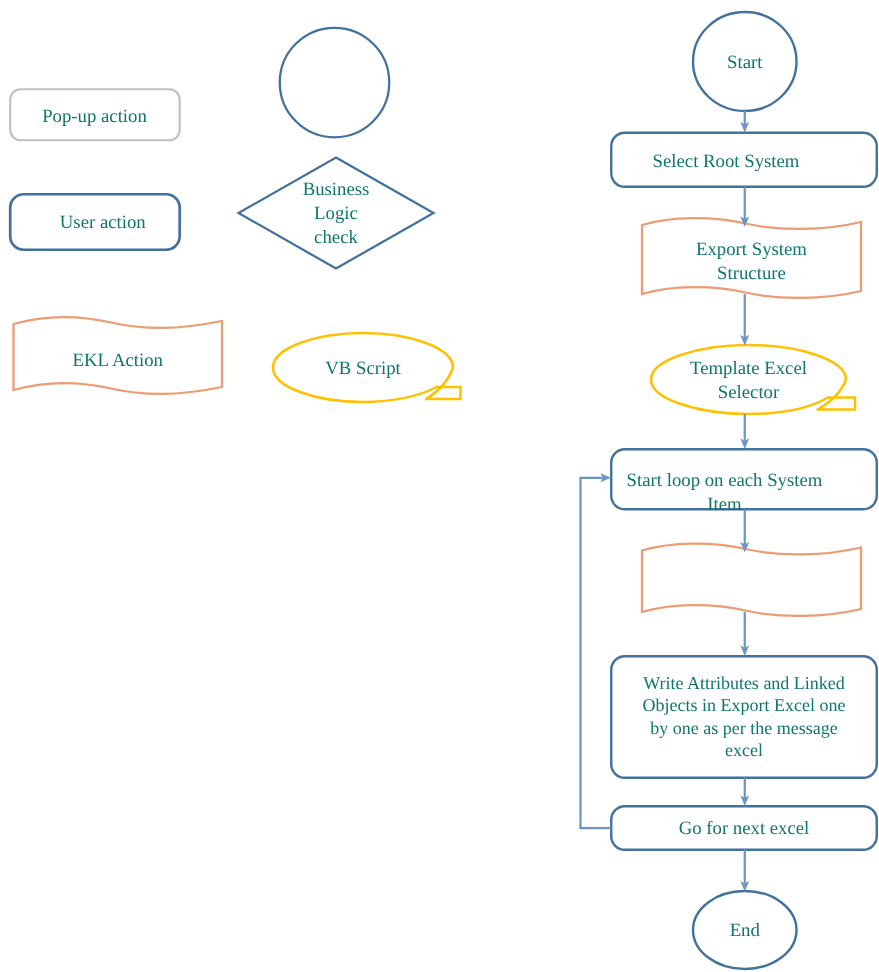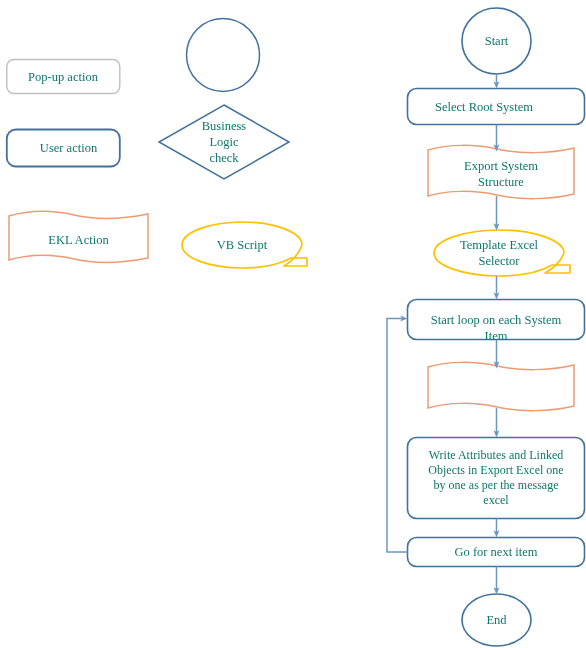--- a/index.html
+++ b/index.html
@@ -144,26 +144,26 @@
   <div class="node-label" style="left:462px; top:8px; width:69px; height:66px;">Start</div>
 
   <div class="node-label" style="left:407px; top:88px; width:154px; height:37px;">Select Root System</div>
 
   <div class="node-label" style="left:427px; top:145px; width:148px; height:58px;">Export System
 Structure</div>
 
   <div class="node-label" style="left:428px; top:230px; width:142px; height:46px;">Template Excel
 Selector</div>
 
-  <div class="node-label" style="left:411px; top:299px; width:170px; height:58px;">Start loop on each System
+  <div class="node-label" style="left:398px; top:299px; width:170px; height:58px;">Start loop on each System
 Item</div>
 
 
   <div class="node-label label-sm" style="left:411px; top:437px; width:170px; height:82px;">Write Attributes and Linked
 Objects in Export Excel one
 by one as per the message
 excel</div>
 
-  <div class="node-label" style="left:407px; top:537px; width:178px; height:30px;">Go for next item</div>
+  <div class="node-label" style="left:407px; top:537px; width:178px; height:30px;">Go for next excel</div>
 
   <div class="node-label" style="left:462px; top:594px; width:69px; height:52px;text-align:right;">End</div>
 
 </div>
 
 </body></html>

